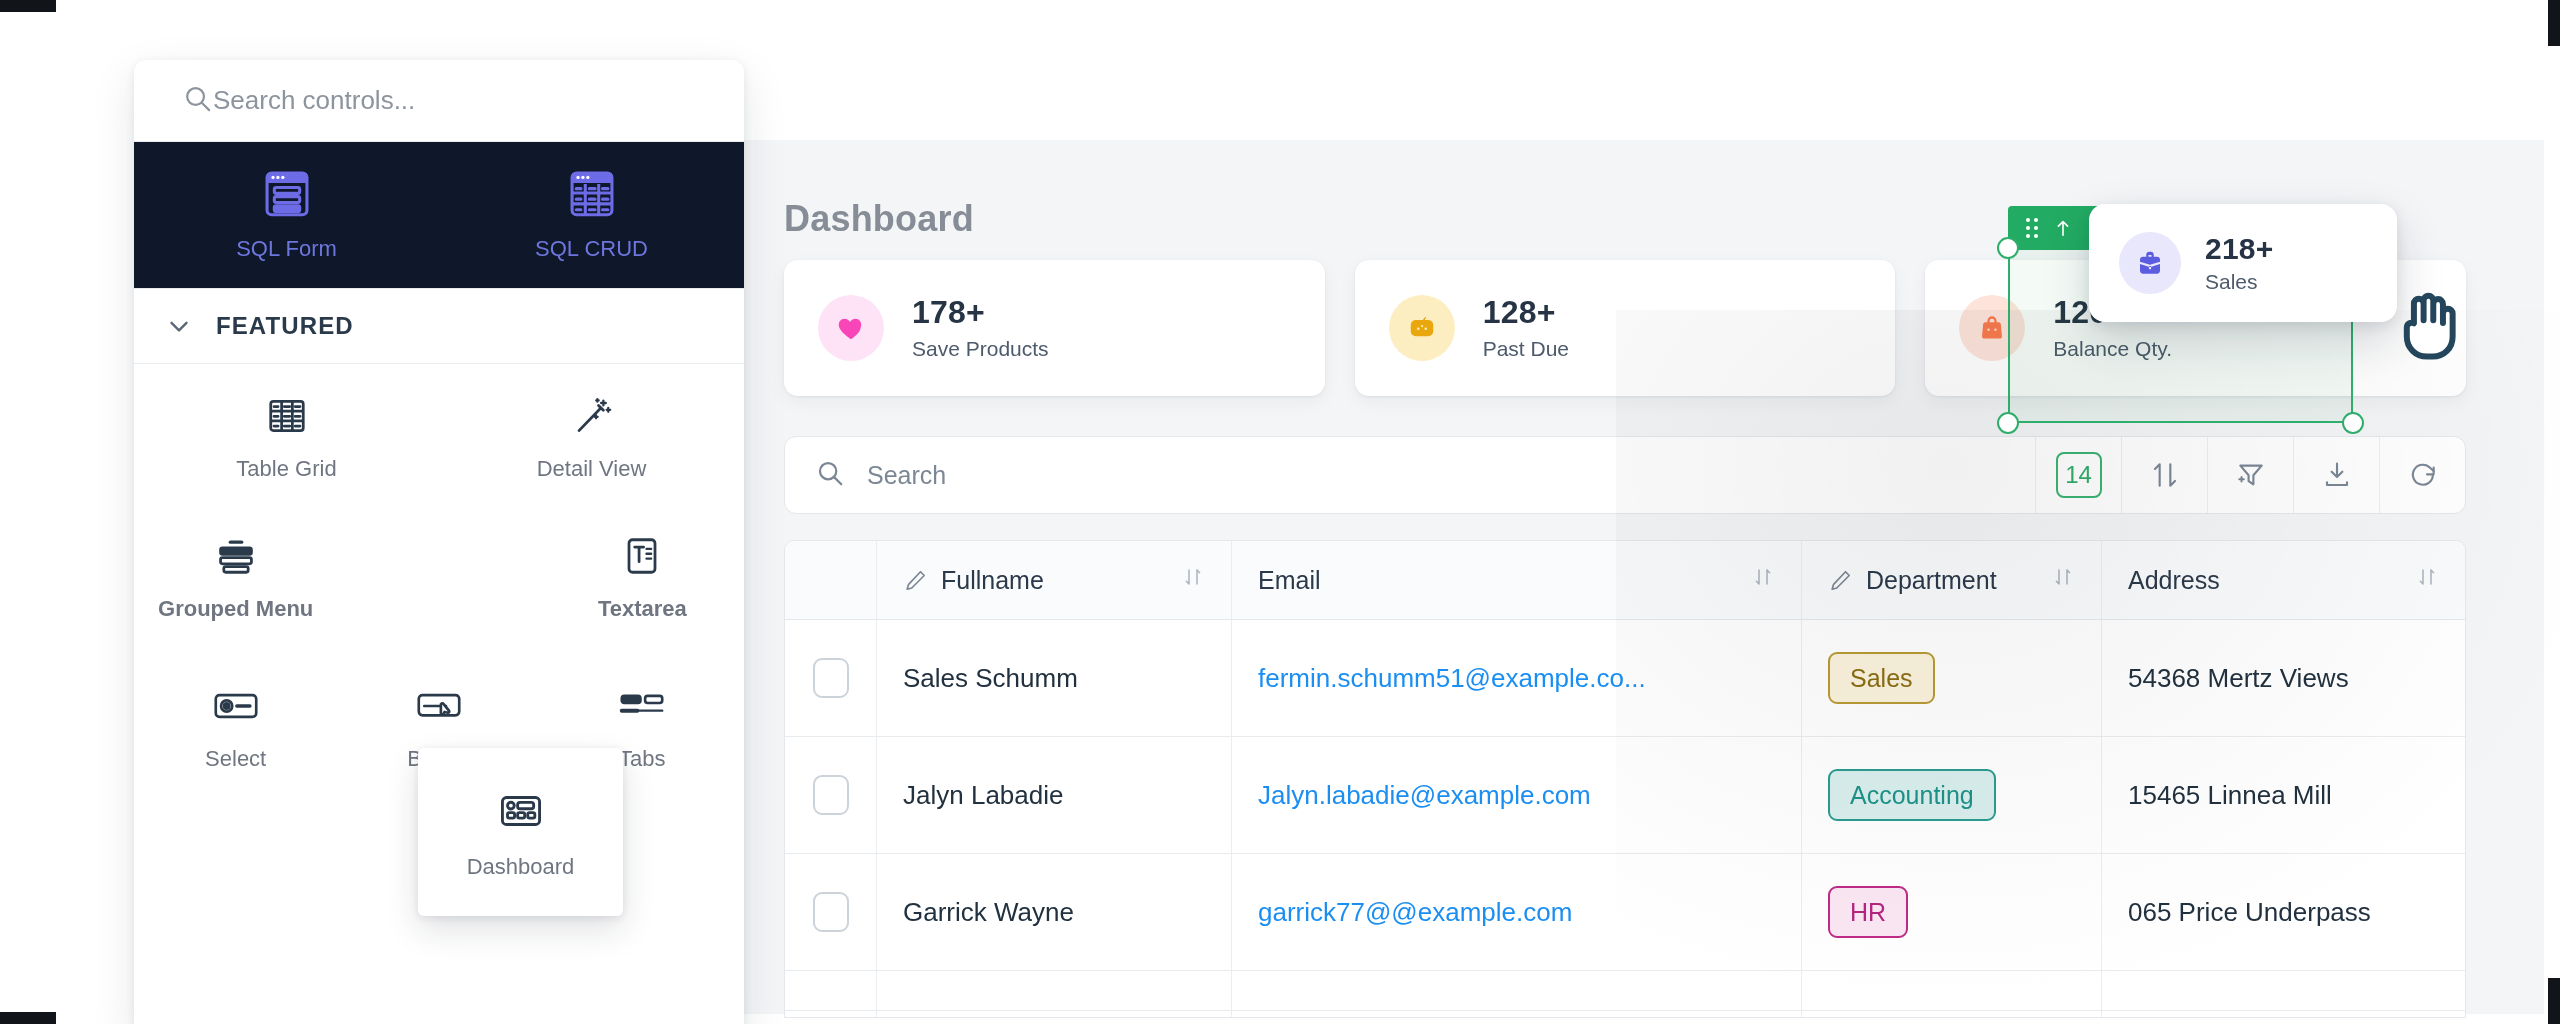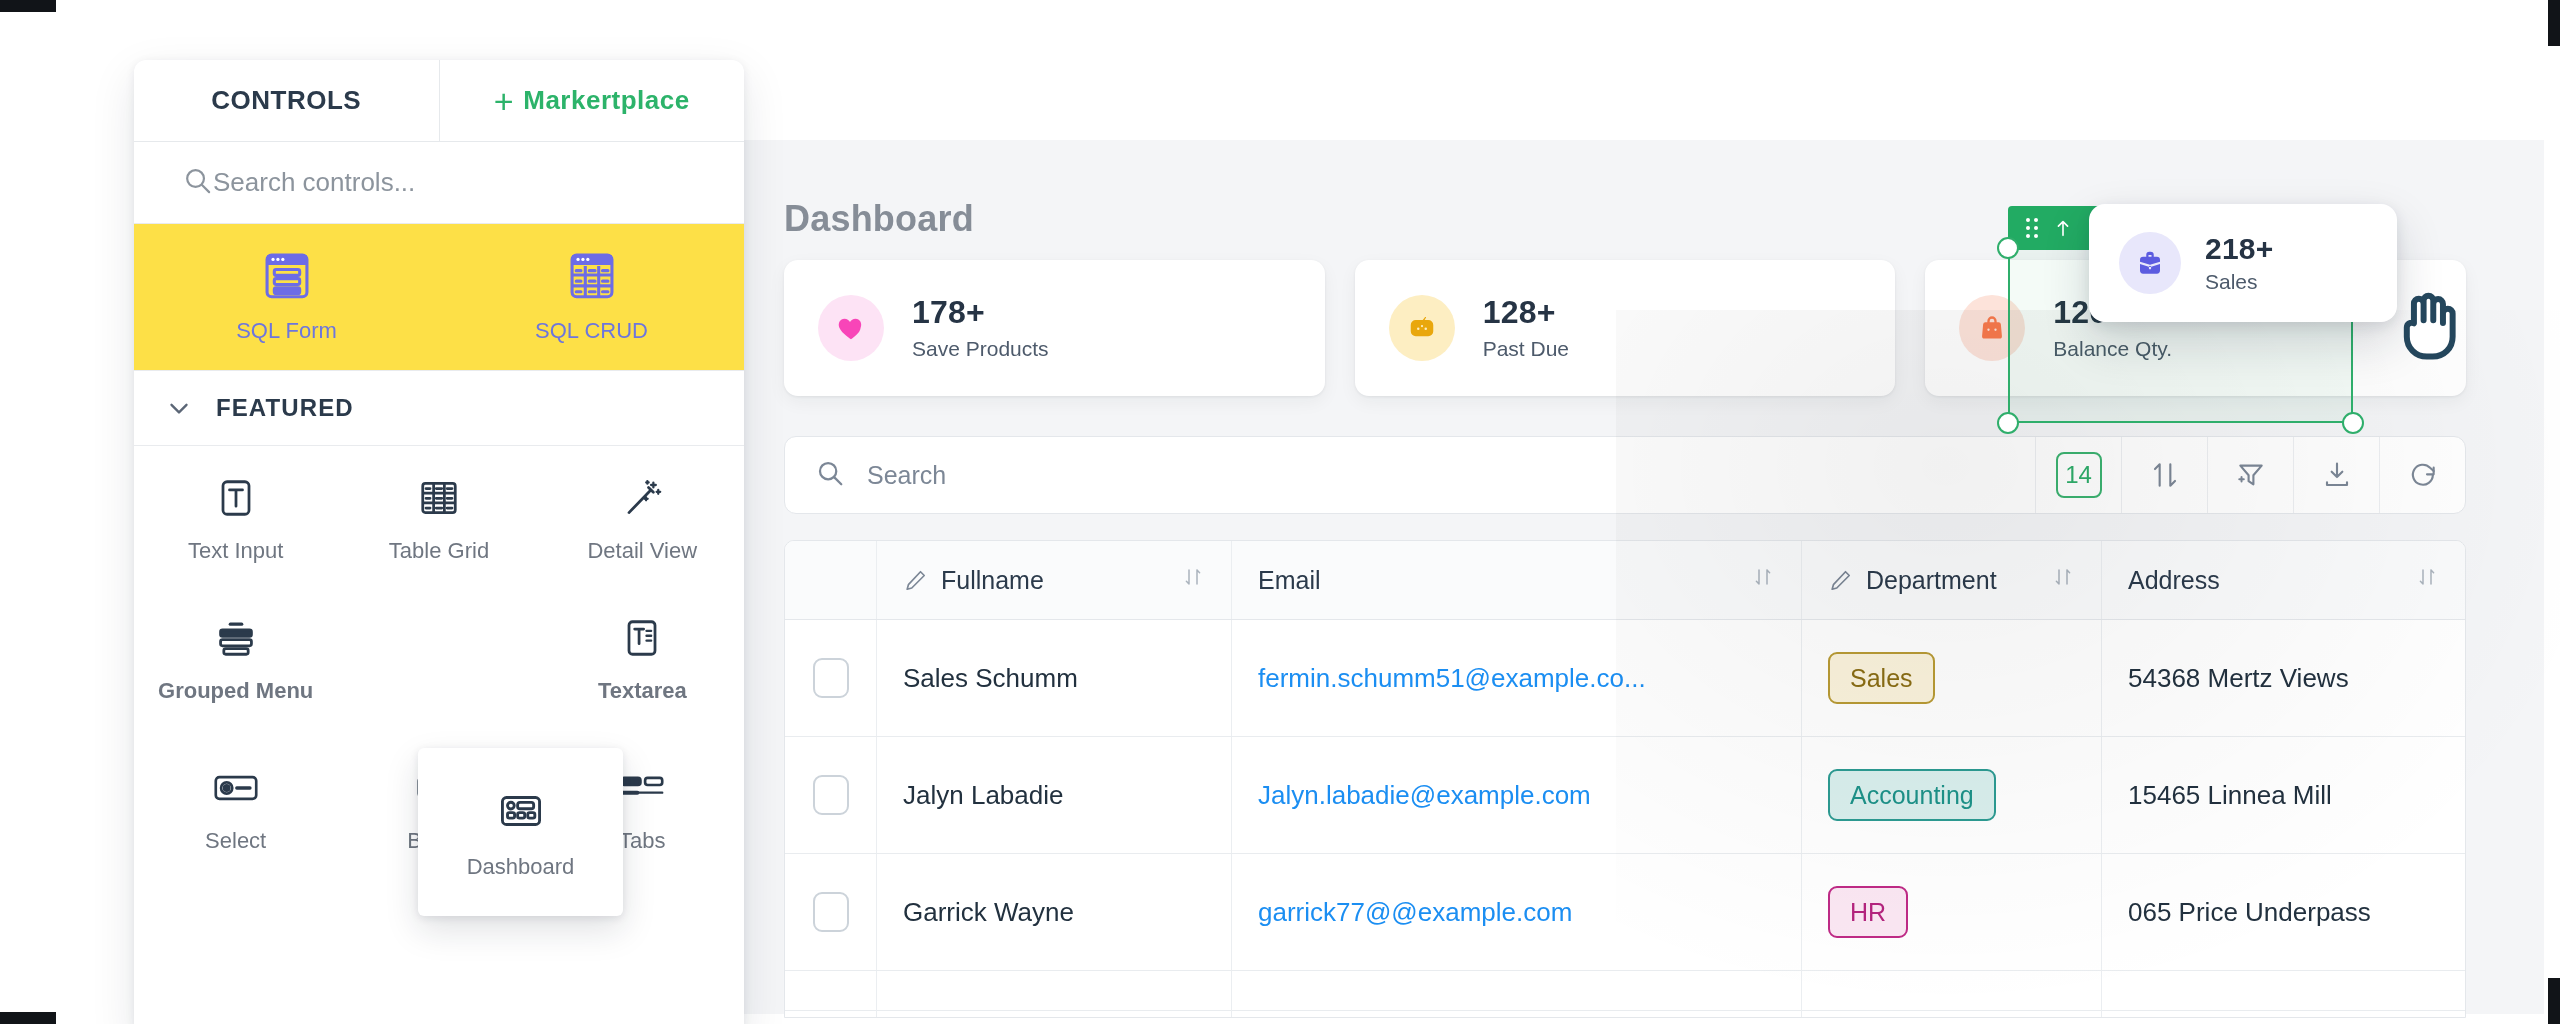--- a/index.html
+++ b/index.html
@@ -102,21 +102,21 @@
   .tab{
     flex:1 1 0; display:flex; align-items:center; justify-content:center;
     font-size:26px; font-weight:700; letter-spacing:.5px; color:#2b3a4b;
   }
   .tab.market{ color:#2cb36a; border-left:1px solid #e6e9ec; gap:9px; font-weight:700; }
   .tab.market .plus{ font-size:34px; font-weight:400; line-height:1; }
 
   .psearch{ height:82px; display:flex; align-items:center; padding-left:48px; border-bottom:1px solid #e9ebee; }
   .psearch .ph{ font-size:26px; color:#8c949d; }
 
-  .sqlrow{ background:#fde047; display:flex; padding:22px 0 26px;text-align:center; }
+  .sqlrow{ background:#0f172a; display:flex; padding:22px 0 26px;text-align:center; }
   .ctl{ flex:1 1 0; display:flex; flex-direction:column; align-items:center; gap:14px; }
   .ctl .lab{ font-size:22px; color:#6f7681; }
   .sqlrow .ctl .lab{ color:#6d76dd; }
 
   .section{
     height:76px; display:flex; align-items:center; gap:22px; padding-left:30px;
     border-top:1px solid #e9ebee; border-bottom:1px solid #e9ebee;
   }
   .section .lab{ font-size:24px; font-weight:700; letter-spacing:1.1px; color:#2b3a4b; }
 
@@ -398,27 +398,20 @@
     </div>
 
     <div class="hand">
       <svg width="74" height="82" viewBox="0 0 26 28" fill="#ffffff" stroke="#24465c" stroke-width="2.1" stroke-linejoin="round" stroke-linecap="round">
         <path d="M7 14V7.2a1.7 1.7 0 0 1 3.4 0V13V6.1a1.7 1.7 0 0 1 3.4 0V13V7.3a1.7 1.7 0 0 1 3.4 0V14v-3.3a1.7 1.7 0 0 1 3.4 0v8.1c0 4-3 7-7 7h-2.1c-3.9 0-7-3.1-7-7v-3.2a1.7 1.7 0 0 1 2.5-1.5z"></path>
       </svg>
     </div>
 
     <div class="panel">
 
-      <div class="tabs">
-        <div class="tab">CONTROLS</div>
-        <div class="tab market">
-          <span class="plus">+</span>
-          <span>Markertplace</span>
-        </div>
-      </div>
 
       <div class="psearch">
         <span>
           <svg width="31" height="31" viewBox="0 0 24 24" fill="none" stroke="#8c949d" stroke-width="1.7">
               <circle cx="10.5" cy="10.5" r="6.5"></circle>
               <path d="M15.5 15.5 21 21" stroke-linecap="round"></path>
             </svg>
         </span>
         <span class="ph">Search controls...</span>
       </div>
@@ -452,27 +445,20 @@
       </div>
 
       <div class="section">
         <svg width="30" height="30" viewBox="0 0 24 24" fill="none" stroke="#5b6676" stroke-width="1.9" stroke-linecap="round" stroke-linejoin="round">
             <path d="m6 9.5 6 6 6-6"></path>
           </svg>
         <span class="lab">FEATURED</span>
       </div>
 
       <div class="grid-row">
-        <div class="ctl">
-          <svg width="52" height="52" viewBox="0 0 32 32" fill="none" stroke="#2b3a4b" stroke-width="1.7">
-            <rect x="8" y="6" width="16" height="20" rx="2.5"></rect>
-            <path d="M12 11h8M16 11v10" stroke-linecap="round"></path>
-          </svg>
-          <span class="lab">Text Input</span>
-        </div>
         <div class="ctl">
           <svg width="52" height="52" viewBox="0 0 32 32" fill="none" stroke="#2b3a4b" stroke-width="1.7">
             <rect x="6" y="7" width="20" height="18" rx="1.6"></rect>
             <path d="M6 13h20M6 19h20M12.7 7v18M19.3 7v18"></path>
             <path d="M8 10.2h2.5M14.3 10.2h3.4M21 10.2h3M8 16.2h2.5M14.3 16.2h3.4M21 16.2h3M8 22.2h2.5M14.3 22.2h3.4M21 22.2h3" stroke-linecap="round"></path>
           </svg>
           <span class="lab">Table Grid</span>
         </div>
         <div class="ctl">
           <svg width="52" height="52" viewBox="0 0 32 32" fill="none" stroke="#2b3a4b" stroke-width="1.7" stroke-linecap="round">

